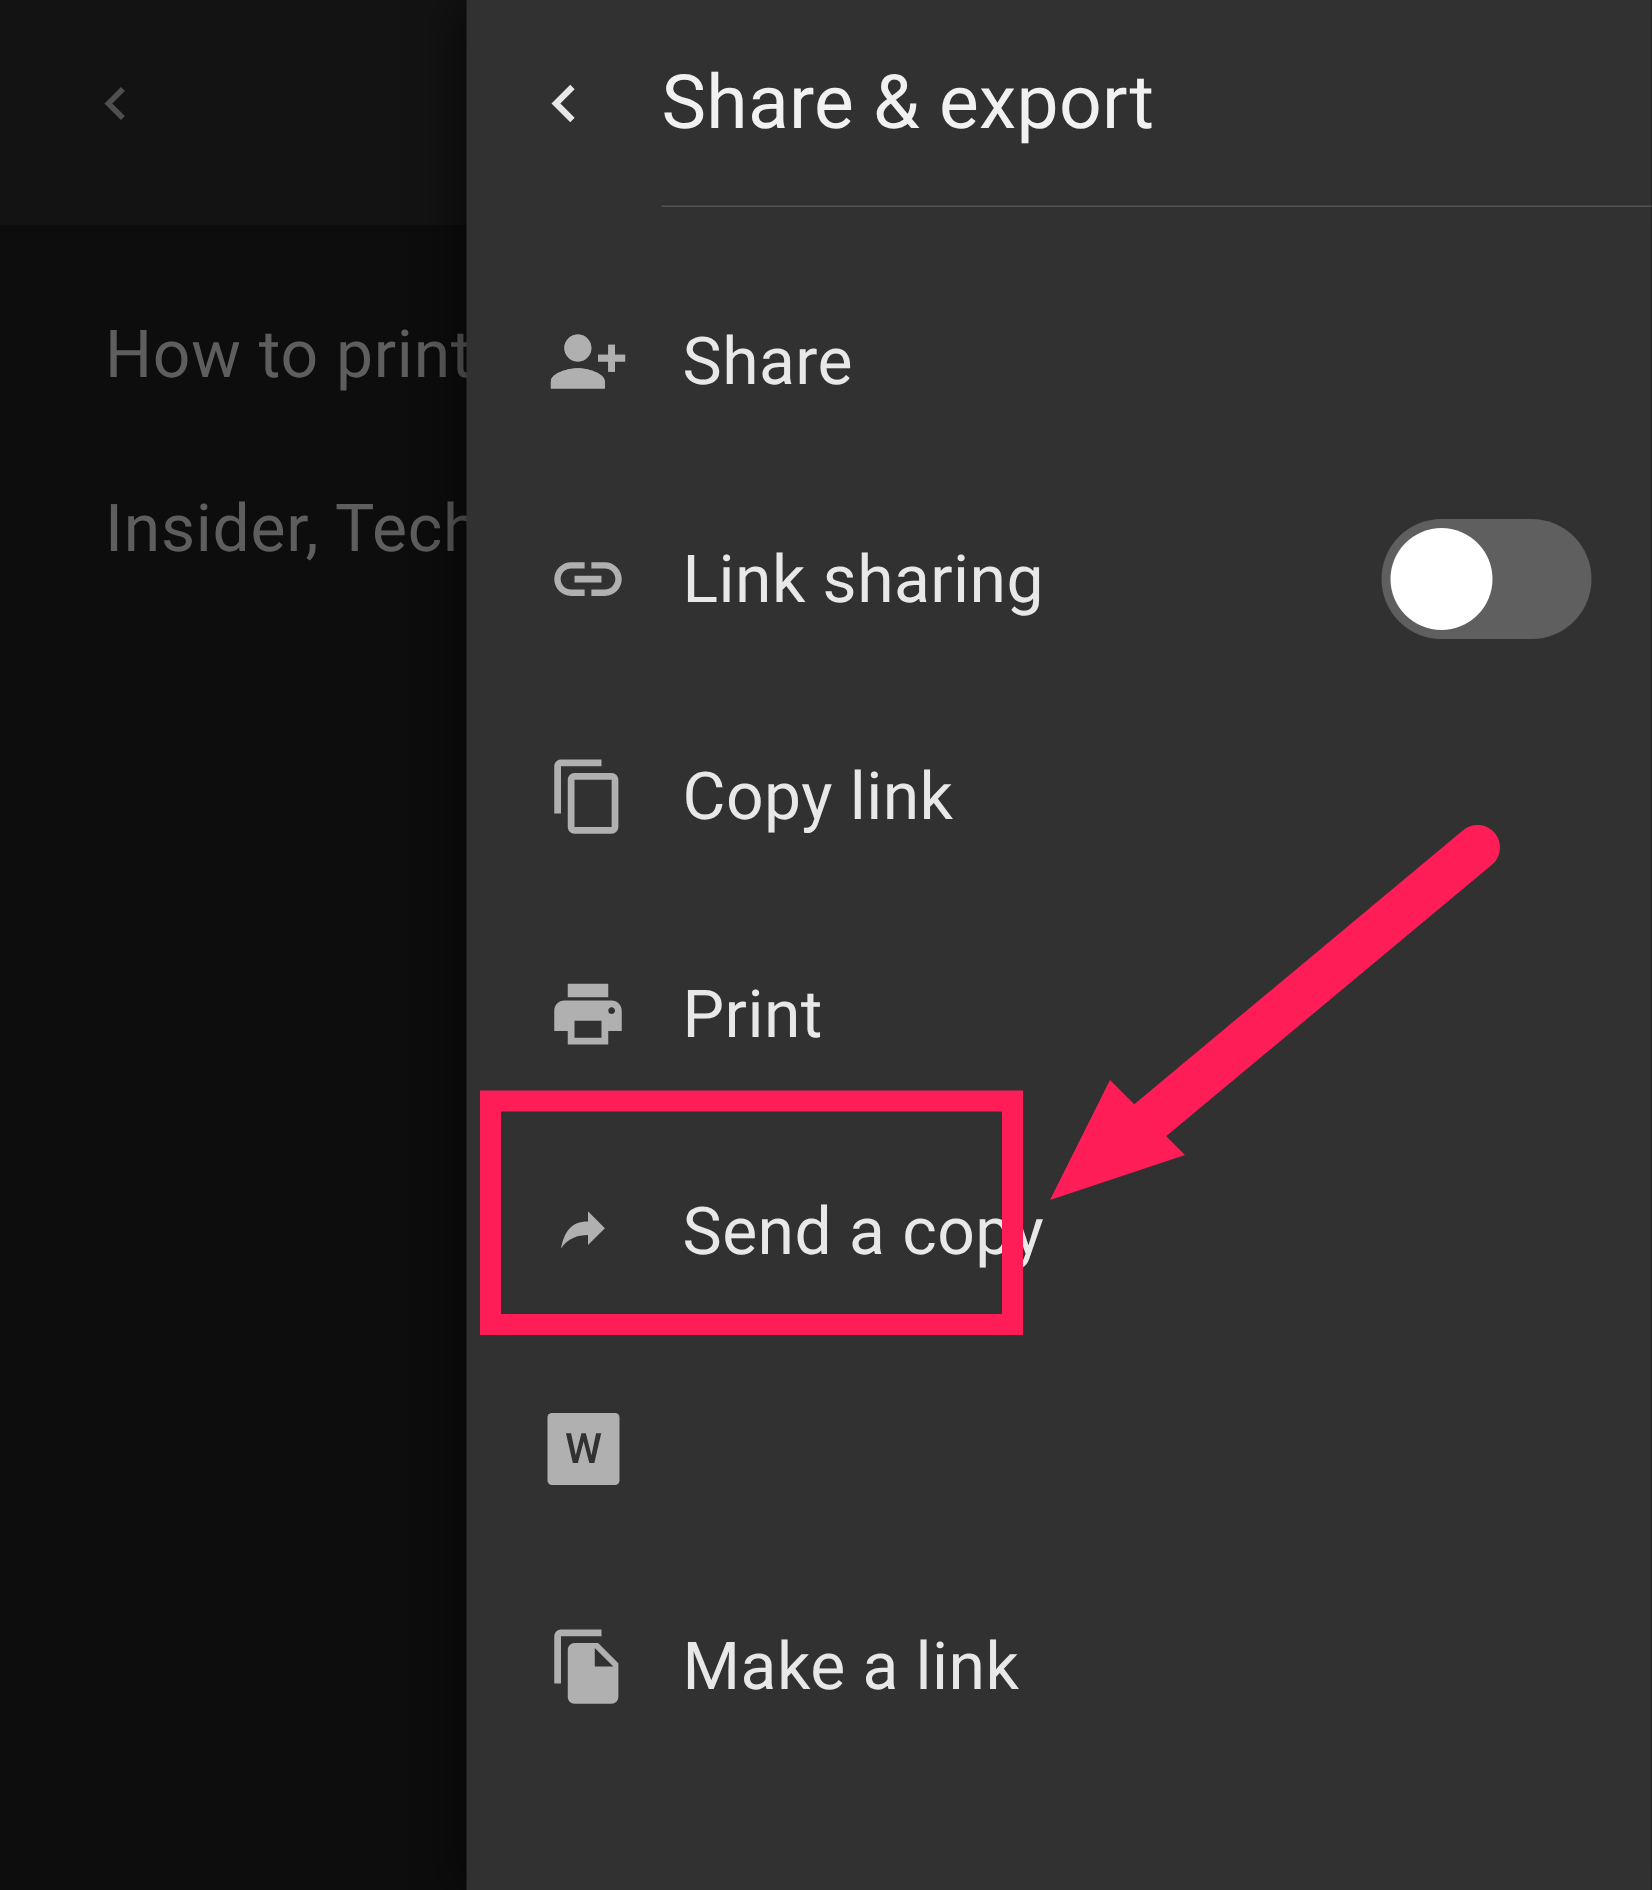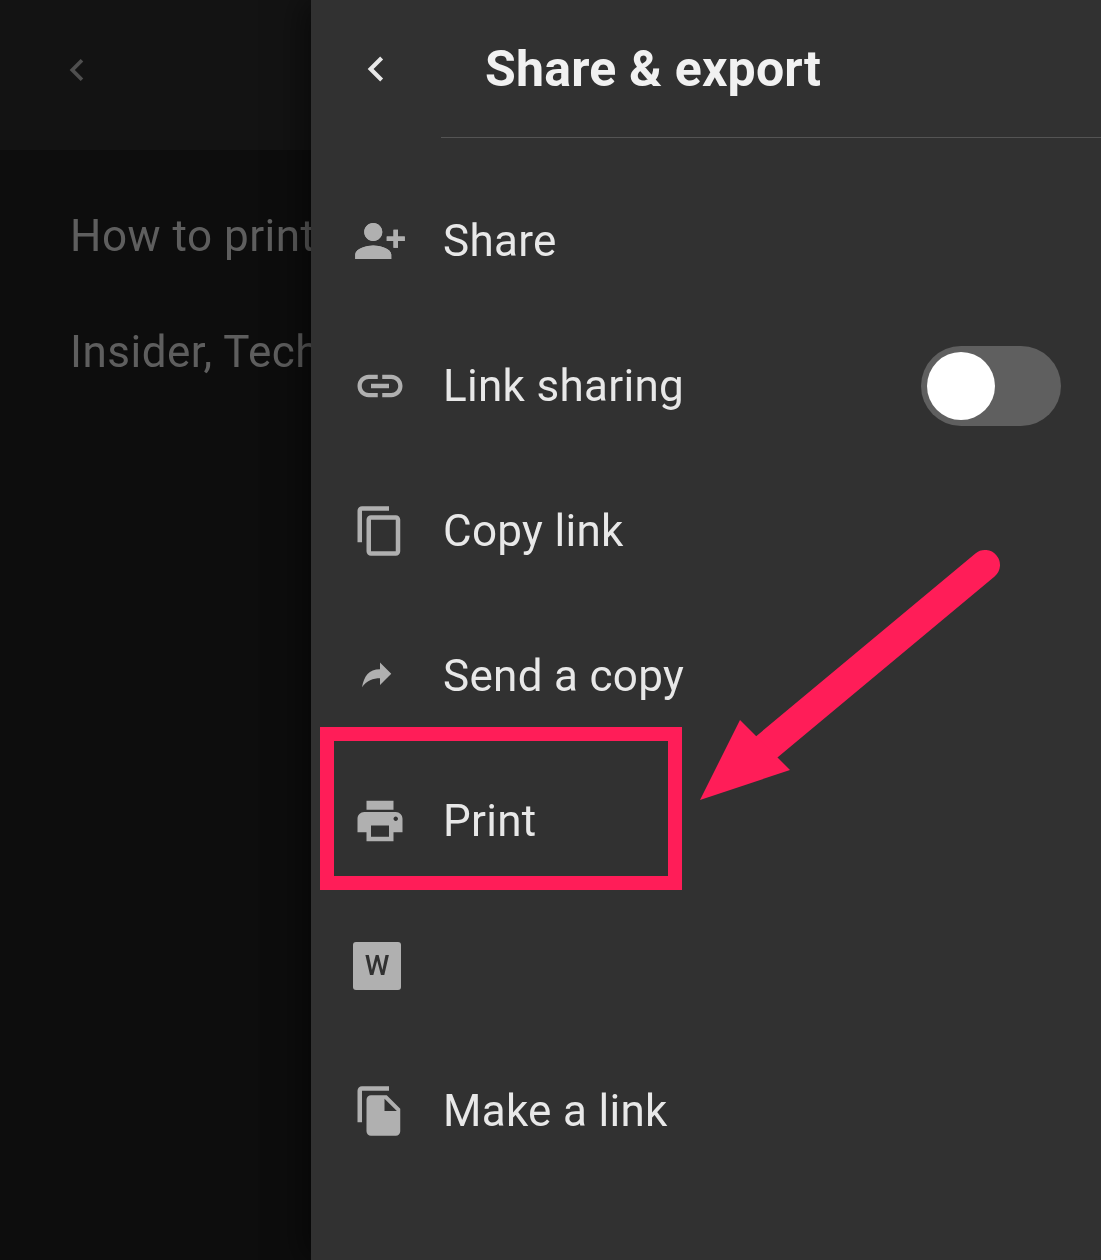--- a/index.html
+++ b/index.html
@@ -82,35 +82,35 @@
     .drawer-title-wrap {
       flex: 1;
       border-bottom: 1px solid #545454;
       height: 100%;
       display: flex;
       align-items: center;
     }
     .drawer-title {
       color: #f1f1f1;
       font-size: 50px;
-      font-weight: 700;
+      font-weight: 400;
       letter-spacing: 0.2px;
-      margin-left: 44px;
     }
     
     .menu-list {
       padding-top: 30px;
     }
     .menu-item {
       display: flex;
       align-items: center;
       height: 145px;
       padding: 0 40px 0 42px;
       cursor: pointer;
       position: relative;
+      margin-left: 12px;
     }
     .menu-icon {
       width: 90px;
       display: flex;
       align-items: center;
       justify-content: flex-start;
       color: #b0b0b0;
     }
     .menu-icon svg {
       width: 54px;
@@ -232,37 +232,37 @@
         <svg viewBox="0 0 24 24">
             <path d="M16 1H4c-1.1 0-2 .9-2 2v14h2V3h12V1zm3 4H8c-1.1 0-2 .9-2 2v14c0 1.1.9 2 2 2h11c1.1 0 2-.9 2-2V7c0-1.1-.9-2-2-2zm0 16H8V7h11v14z"></path>
           </svg>
       </span>
       <span class="menu-label">Copy link</span>
     </div>
 
     <div class="menu-item">
       <span class="menu-icon">
         <svg viewBox="0 0 24 24">
+            <path d="M19 8H5c-1.66 0-3 1.34-3 3v6h4v4h12v-4h4v-6c0-1.66-1.34-3-3-3zm-3 11H8v-5h8v5zm3-7c-.55 0-1-.45-1-1s.45-1 1-1 1 .45 1 1-.45 1-1 1zm-1-9H6v4h12V3z"></path>
+          </svg>
+      </span>
+      <span class="menu-label">Print</span>
+    </div>
+
+    <div class="menu-item">
+      <span class="menu-icon">
+        <svg viewBox="0 0 24 24">
             <path d="M18 8l-1.41 1.41L19.17 12H6v2h13.17l-2.58 2.59L18 18l5-5-5-5zM6 6h8V4H6c-1.1 0-2 .9-2 2v12c0 1.1.9 2 2 2h8v-2H6V6z" fill="none"></path>
             <path d="M10 7l5 5-5 5v-3c-3 0-6 1-8 4 1-5 3-8 8-8V7z" transform="translate(2,-1)"></path>
           </svg>
         <svg viewBox="0 0 24 24" style="position:absolute;width:54px;height:54px;">
             <path d="M14 7l5 5-5 5v-3.5c-3.5 0-6 1-8 3.5.5-4 3-7 8-7V7z" fill="none"></path>
           </svg>
       </span>
       <span class="menu-label">Send a copy</span>
-    </div>
-
-    <div class="menu-item">
-      <span class="menu-icon">
-        <svg viewBox="0 0 24 24">
-            <path d="M19 8H5c-1.66 0-3 1.34-3 3v6h4v4h12v-4h4v-6c0-1.66-1.34-3-3-3zm-3 11H8v-5h8v5zm3-7c-.55 0-1-.45-1-1s.45-1 1-1 1 .45 1 1-.45 1-1 1zm-1-9H6v4h12V3z"></path>
-          </svg>
-      </span>
-      <span class="menu-label">Print</span>
     </div>
 
     <div class="menu-item">
       <span class="menu-icon">
         <div class="word-badge">W</div>
       </span>
     </div>
 
     <div class="menu-item">
       <span class="menu-icon">

